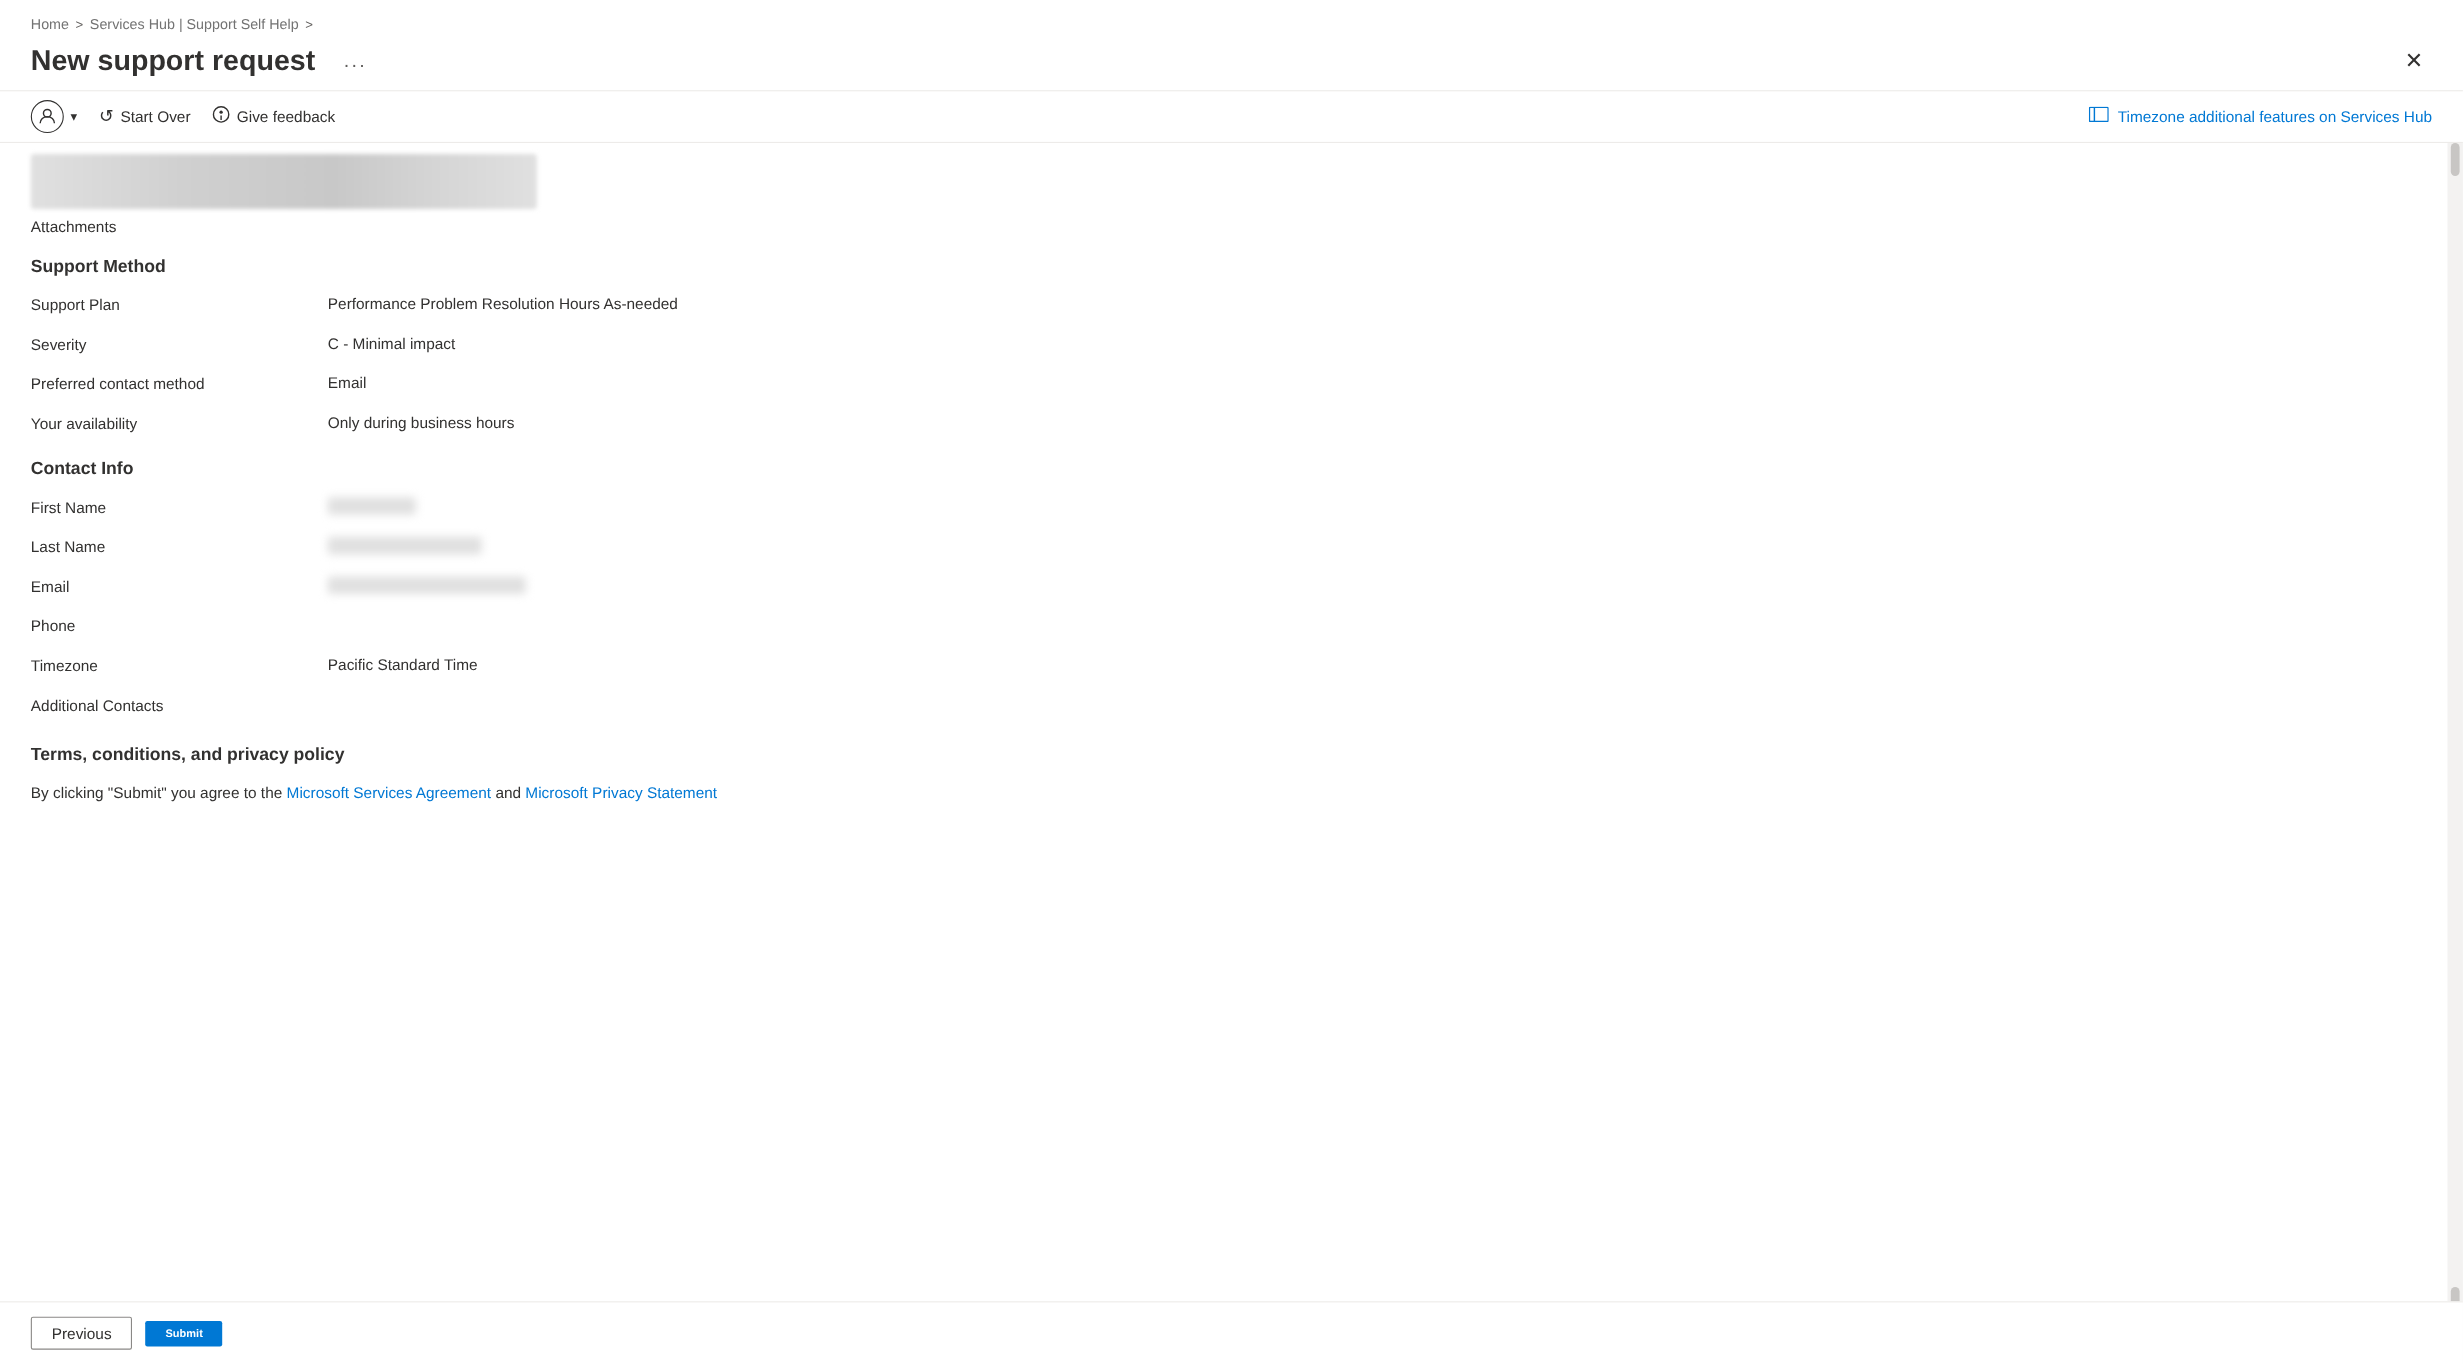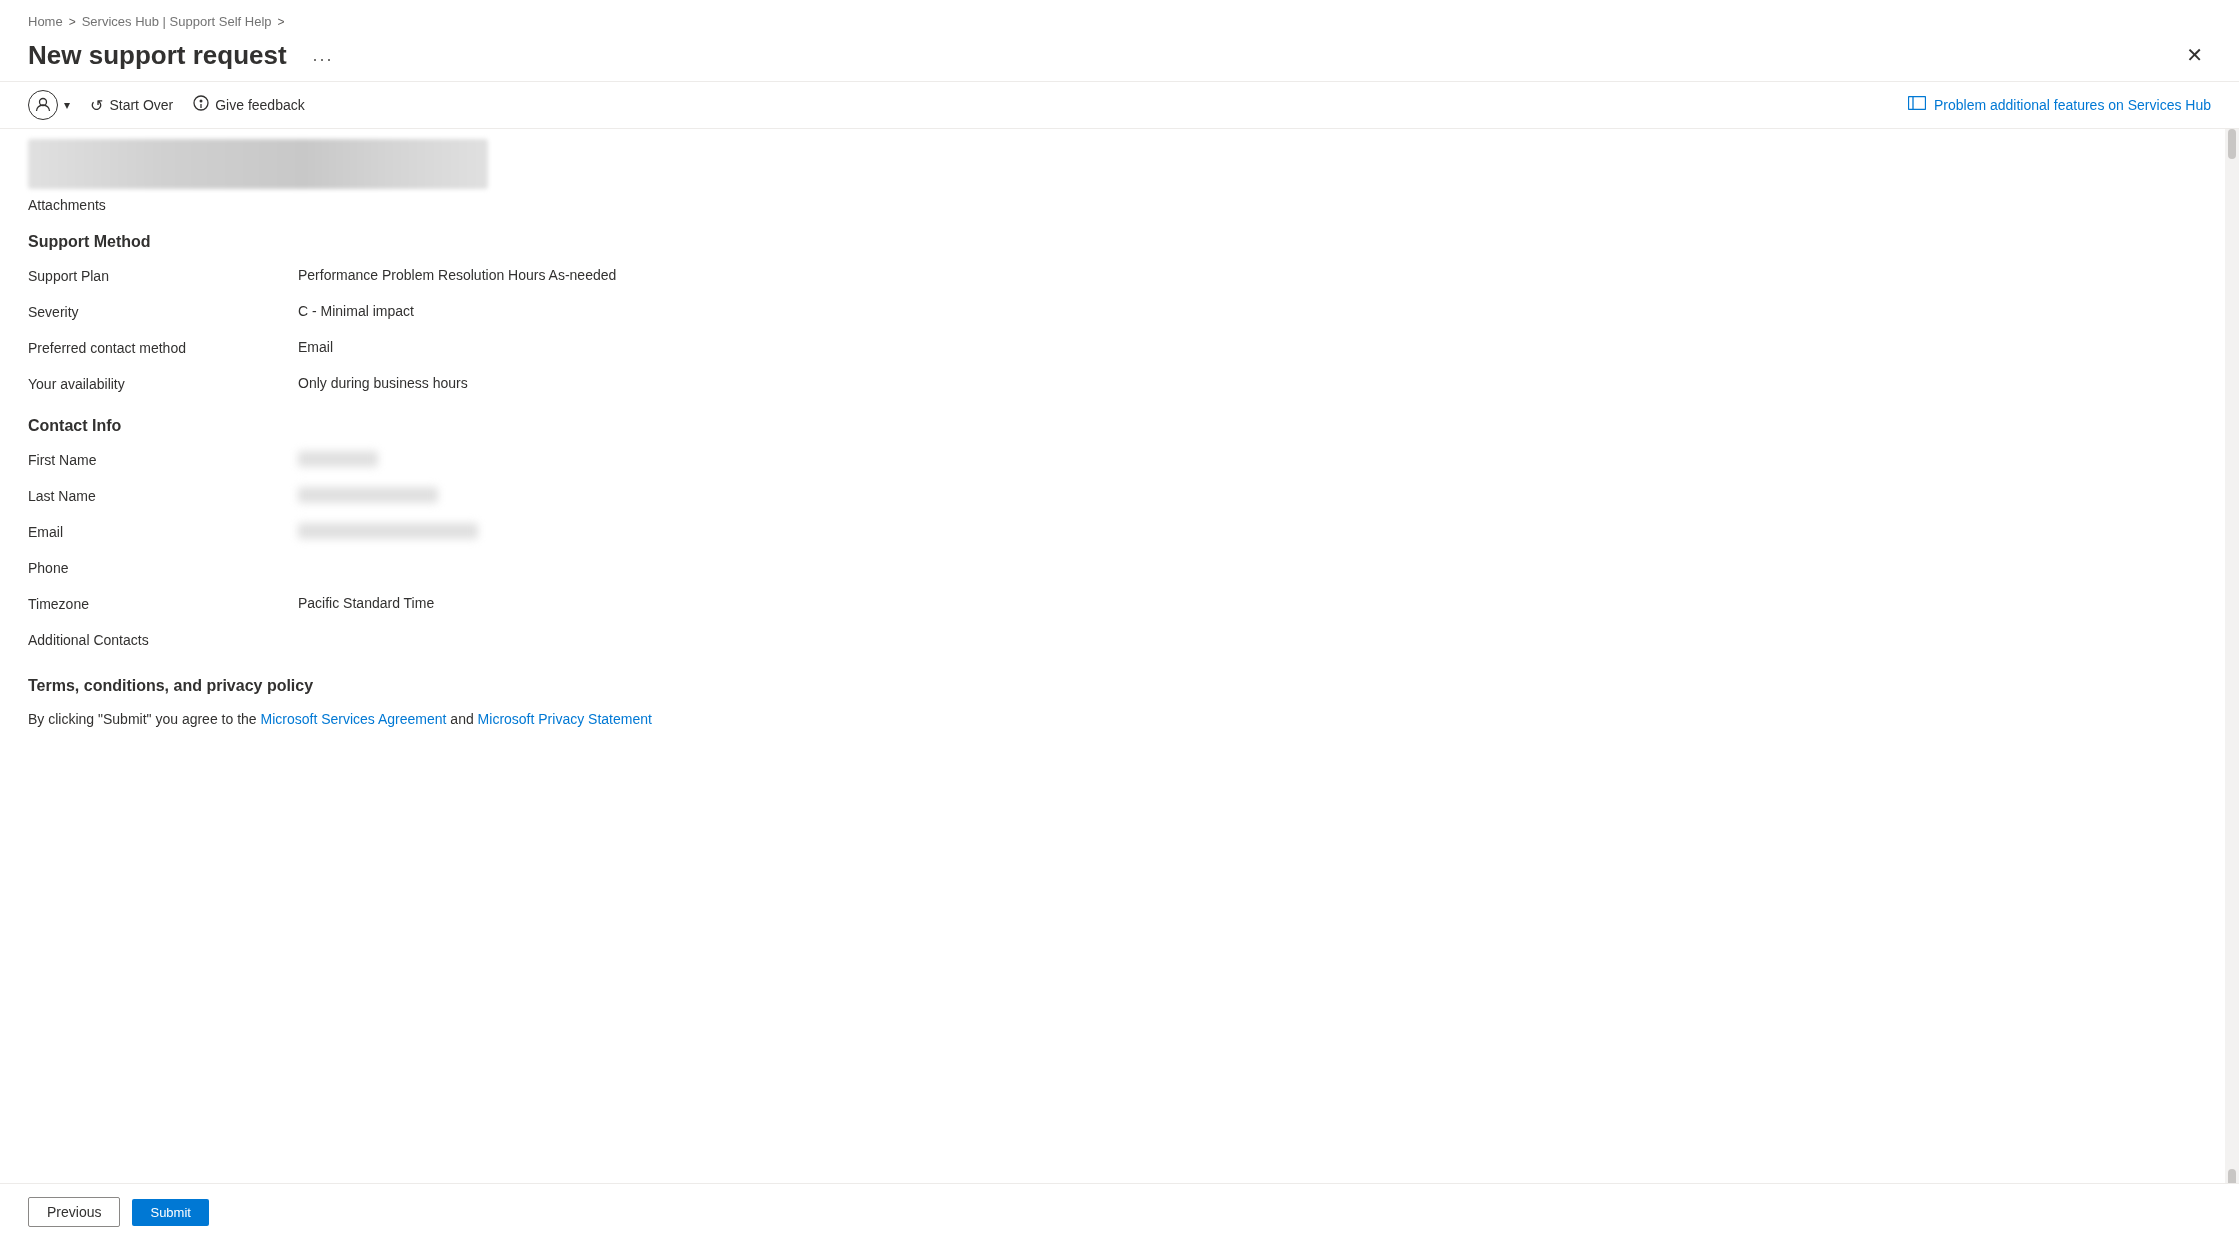--- a/index.html
+++ b/index.html
@@ -233,23 +233,24 @@
       padding: 6px 18px;
       font-size: 14px;
       cursor: pointer;
       border-radius: 2px;
     }
     .btn-submit {
       background: #0078d4;
       color: #fff;
       border: none;
       padding: 6px 18px;
-      font-size: 13px;
+      font-size: 10px;
       cursor: pointer;
       border-radius: 2px;
+      font-weight: bold;
     }
 
     
     .terms-section {
       margin-top: 24px;
     }
     .terms-text {
       font-size: 14px;
       color: #323130;
       margin-top: 10px;
@@ -326,21 +327,21 @@
     </div>
   </div>
 
   <div class="toolbar-right">
     <span class="icon">
       <svg width="18" height="14" viewBox="0 0 18 14" fill="none">
         <rect x="0.5" y="0.5" width="17" height="13" rx="1" stroke="#0078d4" stroke-width="1.3"></rect>
         <line x1="5" y1="0.5" x2="5" y2="13.5" stroke="#0078d4" stroke-width="1.3"></line>
       </svg>
     </span>
-    <span>Problem additional features on Services Hub</span>
+    <span>Timezone additional features on Services Hub</span>
   </div>
 </div>
 
 <div class="main-content">
   <div class="content-area">
 
     <div style="margin-top: 10px; margin-bottom: 4px;">
       <div class="attachment-blur"></div>
     </div>
     <div class="attachments-label">Attachments</div>

